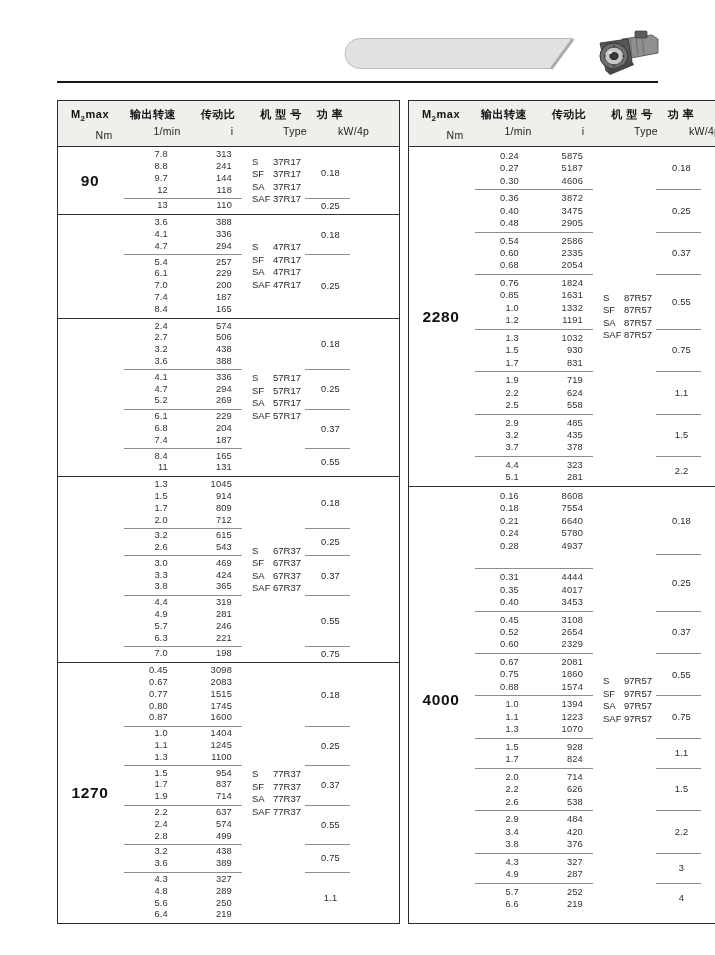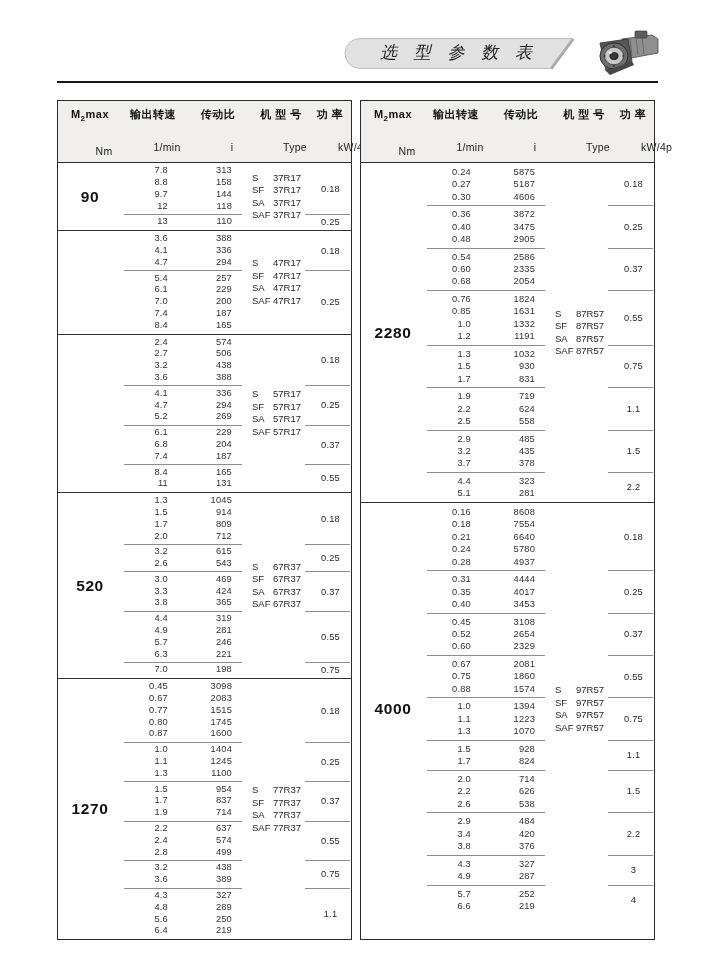--- a/index.html
+++ b/index.html
@@ -15,33 +15,33 @@
     position:absolute;left:0;top:0;width:222px;height:31px;
     display:flex;align-items:center;justify-content:center;
     font-style:italic;font-size:17px;letter-spacing:6px;color:#222;font-weight:500;
     padding-left:10px;box-sizing:border-box;
   }
   .motor{position:absolute;left:592px;top:27px;width:72px;height:52px;}
   .top-rule{position:absolute;left:57px;top:81px;width:601px;height:2.4px;background:#161616;}
 
   
   .tables{position:absolute;left:57px;top:100px;display:flex;gap:8px;}
-  .ptable{width:295px;border:1.2px solid #2b2b2b;background:#fff;box-sizing:border-box;}
+  .ptable{width:343px;border:1.2px solid #2b2b2b;background:#fff;box-sizing:border-box;}
   .ptable--left{--lh:11.8px;--bp:2px;}
   .ptable--right{--lh:12.4px;--bp:2.6px;}
 
   .thead{
     display:grid;grid-template-columns:64px 62px 68px 58px 40px;
     background:#f1efec;border-bottom:1.4px solid #2b2b2b;
     padding:7px 0 5px 0;
   }
   .th{text-align:center;}
   .th-top{font-size:11px;font-weight:bold;color:#111;line-height:13px;letter-spacing:.5px;}
   .th-top sub{font-size:8px;}
-  .th-bot{font-size:10.5px;font-weight:normal;color:#222;line-height:12px;margin-top:20px;letter-spacing:.3px;padding-left:28px;}
+  .th-bot{font-size:10.5px;font-weight:normal;color:#222;line-height:12px;margin-top:4px;letter-spacing:.3px;padding-left:28px;}
 
   .group{display:grid;grid-template-columns:64px 130px 58px 41px;border-top:1.1px solid #333;}
   .group:first-child{border-top:none;}
   .m2max{
     grid-column:1;display:flex;align-items:center;justify-content:center;
     font-weight:bold;font-size:15.5px;letter-spacing:.6px;color:#111;
   }
   .typecell{
     grid-column:3;display:flex;flex-direction:column;justify-content:center;
     font-size:9.5px;line-height:12.5px;color:#262626;
@@ -64,21 +64,20 @@
   .ratio{width:64px;text-align:right;letter-spacing:.2px;}
 </style>
 </head>
 <body>
 
 <div class="banner">
   <svg width="236" height="33" viewBox="0 0 236 33">
     <path d="M17 1.5 L229 1.5 L207 31.5 L17 31.5 A 15 15 0 0 1 17 1.5 Z" fill="#e1e1e1" stroke="#bdbdbd" stroke-width="1"></path>
     <path d="M229 1.5 L207 31.5 L209.5 32.5 L231.5 2.5 Z" fill="#a9a9a9"></path>
   </svg>
-  <div class="title">选 型 参 数 表</div>
 </div>
 
 <svg class="motor" viewBox="0 0 72 52">
   <polygon points="30,12 60,8 66,12 66,26 34,32" fill="#8f8f8f" stroke="#4a4a4a" stroke-width="0.8"></polygon>
   <line x1="38" y1="11" x2="40" y2="29" stroke="#6b6b6b" stroke-width="1"></line>
   <line x1="44" y1="10.4" x2="46" y2="28" stroke="#6b6b6b" stroke-width="1"></line>
   <line x1="50" y1="9.8" x2="52" y2="27.4" stroke="#6b6b6b" stroke-width="1"></line>
   <rect x="43" y="4" width="12" height="7" rx="1" fill="#5d5d5d" stroke="#3a3a3a" stroke-width="0.7"></rect>
   <polygon points="8,16 36,12 40,34 14,44" fill="#565656" stroke="#303030" stroke-width="0.8"></polygon>
   <ellipse cx="22" cy="29" rx="14" ry="13" fill="#6e6e6e" stroke="#2e2e2e" stroke-width="1"></ellipse>
@@ -122,21 +121,21 @@
     </div>
     <div class="tbody">
         <div class="group">
           <div class="band-data" style="grid-row: 1;">
             <div class="drow">
               <span class="speed">7.8</span>
               <span class="ratio">313</span>
             </div>
             <div class="drow">
               <span class="speed">8.8</span>
-              <span class="ratio">158</span>
+              <span class="ratio">241</span>
             </div>
             <div class="drow">
               <span class="speed">9.7</span>
               <span class="ratio">144</span>
             </div>
             <div class="drow">
               <span class="speed">12</span>
               <span class="ratio">118</span>
             </div>
           </div>
@@ -397,21 +396,20 @@
           </div>
           <div class="band-data sep" style="grid-row: 5;">
             <div class="drow">
               <span class="speed">7.0</span>
               <span class="ratio">198</span>
             </div>
           </div>
           <div class="band-power sep" style="grid-row: 5;">
             <span class="pw">0.75</span>
           </div>
-          <div class="m2max" style="grid-row: 1 / span 5;">520</div>
           <div class="typecell" style="grid-row: 1 / span 5;">
             <div class="type-line">
               <span class="type-prefix">S</span>
               <span class="type-model">67R37</span>
             </div>
             <div class="type-line">
               <span class="type-prefix">SF</span>
               <span class="type-model">67R37</span>
             </div>
             <div class="type-line">
@@ -758,21 +756,21 @@
               <span class="ratio">5780</span>
             </div>
             <div class="drow">
               <span class="speed">0.28</span>
               <span class="ratio">4937</span>
             </div>
           </div>
           <div class="band-power" style="grid-row: 1;">
             <span class="pw">0.18</span>
           </div>
-          <div class="band-data sep" style="grid-row: 2;">
+          <div class="band-data sep" style="grid-row: 2; margin-top: 14px;">
             <div class="drow">
               <span class="speed">0.31</span>
               <span class="ratio">4444</span>
             </div>
             <div class="drow">
               <span class="speed">0.35</span>
               <span class="ratio">4017</span>
             </div>
             <div class="drow">
               <span class="speed">0.40</span>

